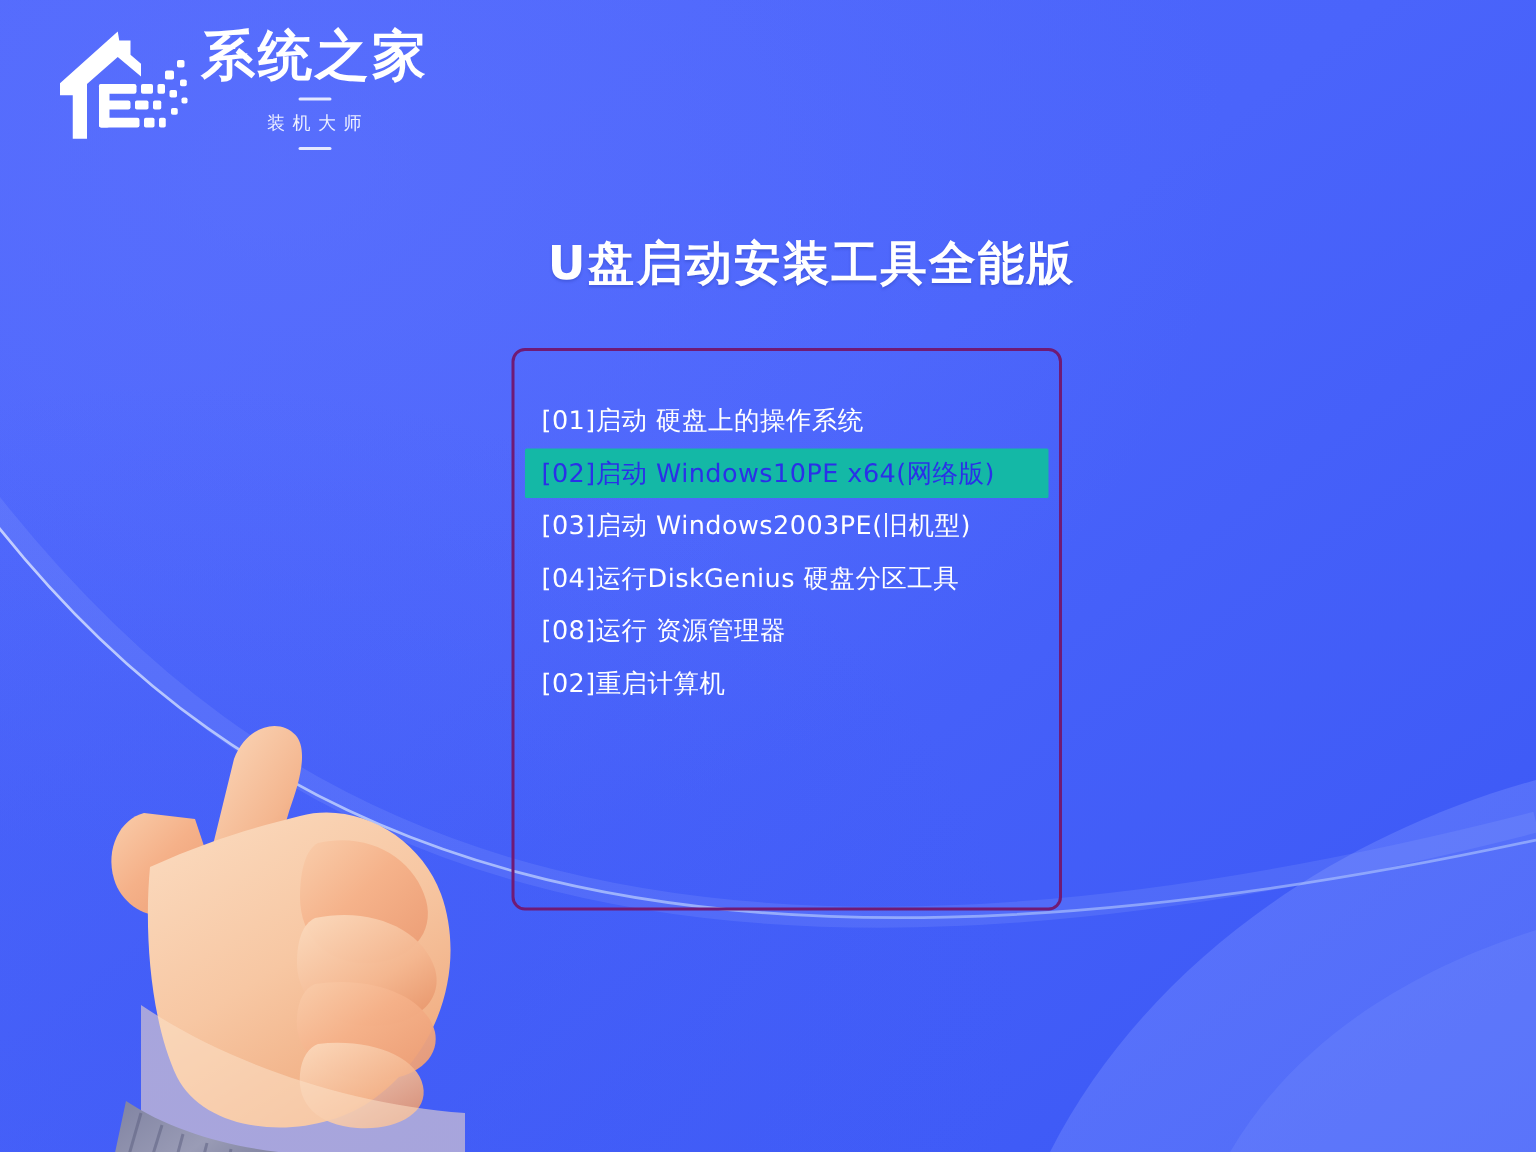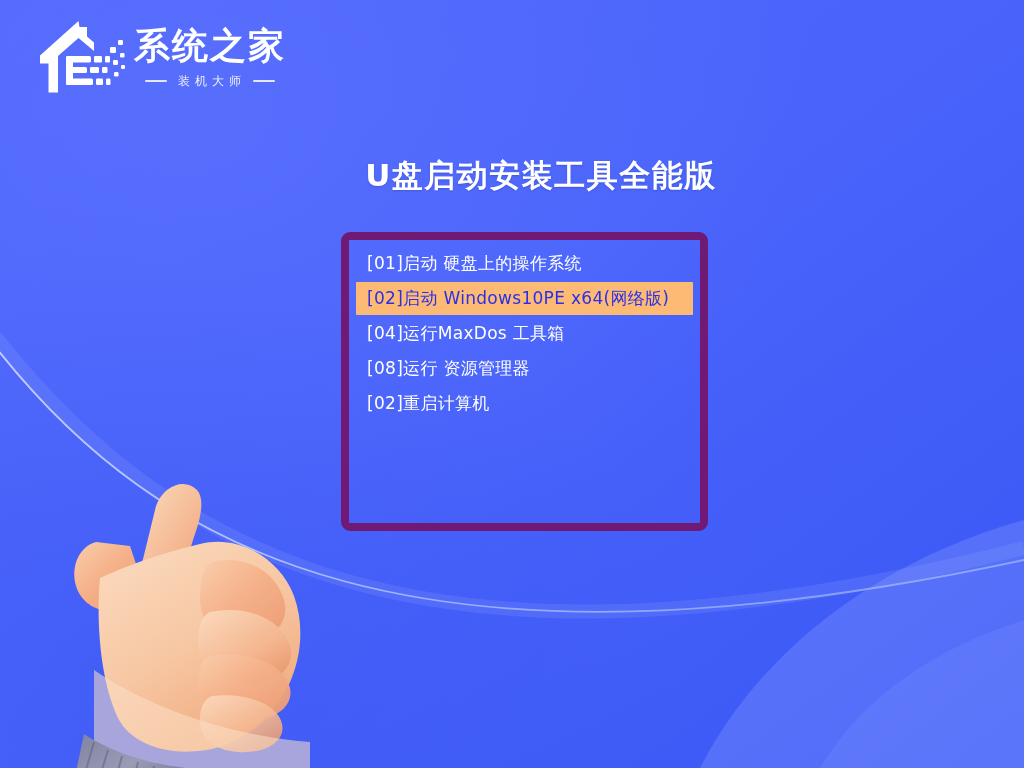--- a/index.html
+++ b/index.html
@@ -10,30 +10,30 @@
     position:relative;
   }
 
   
   #bg-layer { position:absolute; inset:0; overflow:hidden; }
   .bg-svg { position:absolute; inset:0; width:1024px; height:768px; display:block; }
 
   
   #logo-block {
     position:absolute; left:34px; top:16px;
-    display:flex; align-items:center; gap:6px;
+    display:flex; gap:6px;
   }
   #logo-mark { width:94px; height:82px; flex:0 0 auto; }
   #logo-word { display:flex; flex-direction:column; align-items:center; padding-top:2px; }
   #logo-title {
     color:#ffffff; font-size:36px; font-weight:bold;
     letter-spacing:2px; line-height:1.1;
     font-family:"DejaVu Sans","Liberation Sans",sans-serif;
   }
-  #logo-sub-row { display:flex; align-items:center; gap:7px; margin-top:7px; }
+  #logo-sub-row { display:flex; align-items:center; gap:7px; margin-top:7px;flex-direction:column; }
   .sub-dash { width:22px; height:2px; background:#e4e8ff; border-radius:1px; }
   #logo-sub {
     color:#ecefff; font-size:12px; letter-spacing:5px;
     font-family:"DejaVu Sans","Liberation Sans",sans-serif;
     padding-left:4px;
   }
 
   
   #main-title {
     position:absolute; left:0; top:155px; width:1024px;
@@ -41,36 +41,36 @@
     color:#ffffff; font-size:31px; font-weight:bold;
     letter-spacing:1.5px;
     font-family:"DejaVu Sans","Liberation Sans",sans-serif;
     text-shadow:0 1px 2px rgba(20,40,140,.25);
     margin-left:29px;
   }
 
   
   #menu-panel {
     position:absolute; left:341px; top:232px;
-    width:367px; height:299px;
-    border:8px solid #701a75; border-radius:9px;
-    padding-top:5px;
+    width:367px; height:375px;
+    border:2px solid #701a75; border-radius:9px;
+    padding-top:28px;
   }
   .menu-item {
     height:33px; margin:2px 7px 2px 7px;
     display:flex; align-items:center;
     padding-left:11px;
     color:#ffffff; font-size:17px;
     letter-spacing:.3px;
     font-family:"DejaVu Sans","Liberation Sans",sans-serif;
     white-space:nowrap;
     border-radius:1px;
   }
   .menu-item.selected {
-    background:#fdba74;
+    background:#14b8a6;
     color:#2a30e8;
   }
 
   
   #hand-illustration { position:absolute; left:60px; top:470px; width:360px; height:298px; }
 </style>
 </head>
 <body>
 
 <div id="bg-layer">
@@ -147,21 +147,22 @@
       <span class="sub-dash"></span>
     </div>
   </div>
 </div>
 
 <div id="main-title">U盘启动安装工具全能版</div>
 
 <div id="menu-panel">
   <div class="menu-item">[01]启动 硬盘上的操作系统</div>
   <div class="menu-item selected">[02]启动 Windows10PE x64(网络版)</div>
-  <div class="menu-item">[04]运行MaxDos 工具箱</div>
+  <div class="menu-item">[03]启动 Windows2003PE(旧机型)</div>
+  <div class="menu-item">[04]运行DiskGenius 硬盘分区工具</div>
   <div class="menu-item">[08]运行 资源管理器</div>
   <div class="menu-item">[02]重启计算机</div>
 </div>
 
 <svg id="hand-illustration" viewBox="0 0 360 298">
   <defs>
     <linearGradient id="skinA" x1="0" y1="0" x2="1" y2="1">
       <stop offset="0%" stop-color="#f9cdab"></stop>
       <stop offset="45%" stop-color="#f5b189"></stop>
       <stop offset="100%" stop-color="#eb9a72"></stop>

